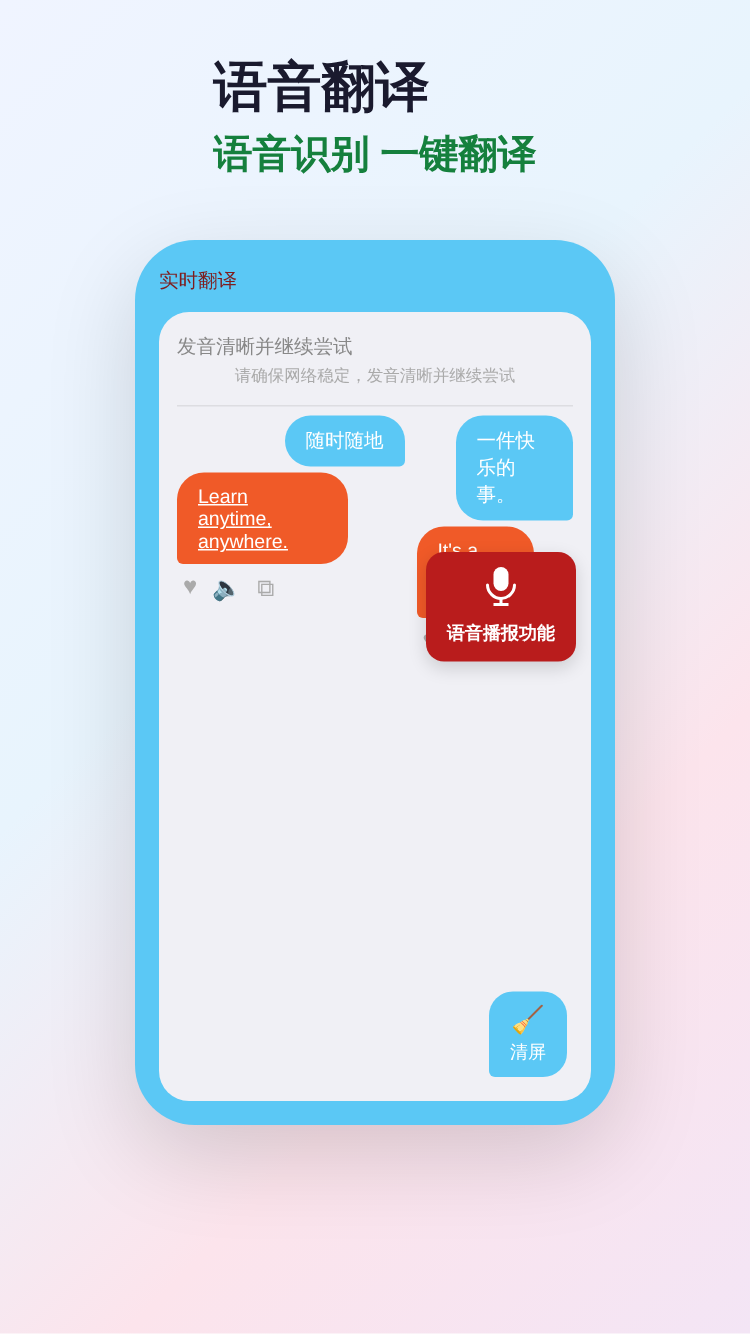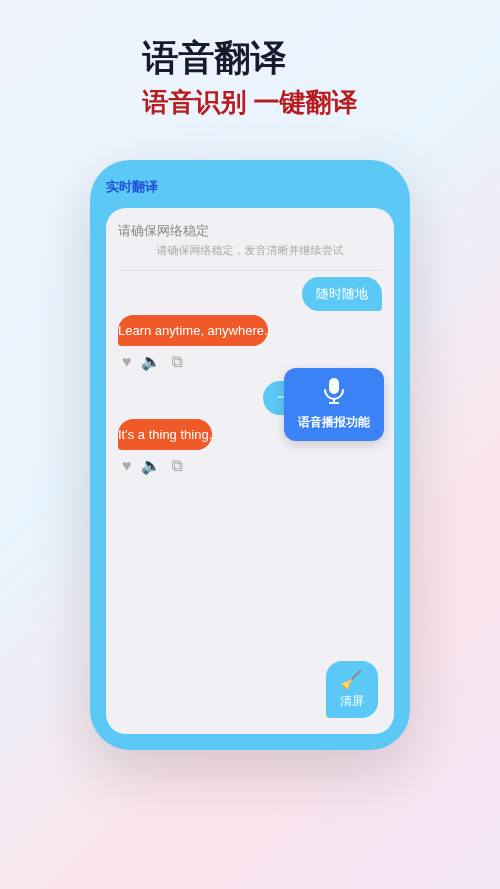--- a/index.html
+++ b/index.html
@@ -25,21 +25,21 @@
       font-size: 36px;
       font-weight: 800;
       color: #1a1a2e;
       line-height: 1.2;
       margin-bottom: 6px;
     }
 
     .sub-title {
       font-size: 26px;
       font-weight: 700;
-      color: #b91c1c;
+      color: #15803d;
     }
 
     .phone-wrapper {
       width: 320px;
       height: 590px;
       margin-top: 20px;
       position: relative;
     }
 
     .phone-frame {
@@ -48,22 +48,22 @@
       background: #5bc8f5;
       border-radius: 40px;
       box-shadow: 0 20px 60px rgba(0,0,0,0.15);
       overflow: hidden;
       position: relative;
       padding: 18px 16px 16px;
     }
 
     .phone-label {
       font-size: 13px;
-      color: #1d4ed8;
-      font-weight: 700;
+      color: #7f1d1d;
+      font-weight: 400;
       margin-bottom: 12px;
     }
 
     .language-bar {
       display: flex;
       gap: 10px;
       margin-bottom: 12px;
     }
 
     .lang-btn {
@@ -128,21 +128,21 @@
     }
 
     .recognition-sub {
       font-size: 11px;
       color: #aaa;
       text-align: center;
     }
 
     .chat-messages {
       display: flex;
-      flex-direction: column;
+      flex-direction: row;
       gap: 8px;
     }
 
     .msg-row {
       display: flex;
       flex-direction: column;
       gap: 4px;
     }
 
     .bubble-right {
@@ -153,43 +153,44 @@
       padding: 8px 14px;
       font-size: 13px;
       max-width: 75%;
     }
 
     .bubble-left-red {
       align-self: flex-start;
       background: #f05a28;
       color: #fff;
       border-radius: 18px 18px 18px 4px;
-      padding: 8px 0;
+      padding: 8px 14px;
       font-size: 13px;
       max-width: 75%;
+      text-decoration: underline;
     }
 
     .action-row {
       display: flex;
       align-items: center;
       gap: 10px;
       padding: 2px 4px;
     }
 
     .action-icon {
       color: #aaa;
       font-size: 16px;
       cursor: pointer;
     }
 
     .tooltip-bubble {
       position: absolute;
       top: 160px;
       right: 10px;
-      background: #3b82f6;
+      background: #b91c1c;
       border-radius: 12px;
       padding: 10px 14px;
       display: flex;
       flex-direction: column;
       align-items: center;
       gap: 4px;
       z-index: 10;
       box-shadow: 0 4px 12px rgba(0,0,0,0.15);
     }
 
@@ -254,21 +255,21 @@
 <div class="phone-wrapper">
   <div class="phone-frame">
     <div class="phone-content">
 
       <div class="phone-label">实时翻译</div>
 
 
       <div class="chat-area">
 
         <div class="recognition-hint">
-          <div class="recognition-title">请确保网络稳定</div>
+          <div class="recognition-title">发音清晰并继续尝试</div>
           <div class="recognition-sub">请确保网络稳定，发音清晰并继续尝试</div>
         </div>
 
         <div class="divider-line"></div>
 
         <div class="chat-messages">
 
           <div class="msg-row">
             <div class="bubble-right">随时随地</div>
             <div class="bubble-left-red">Learn anytime, anywhere.</div>

